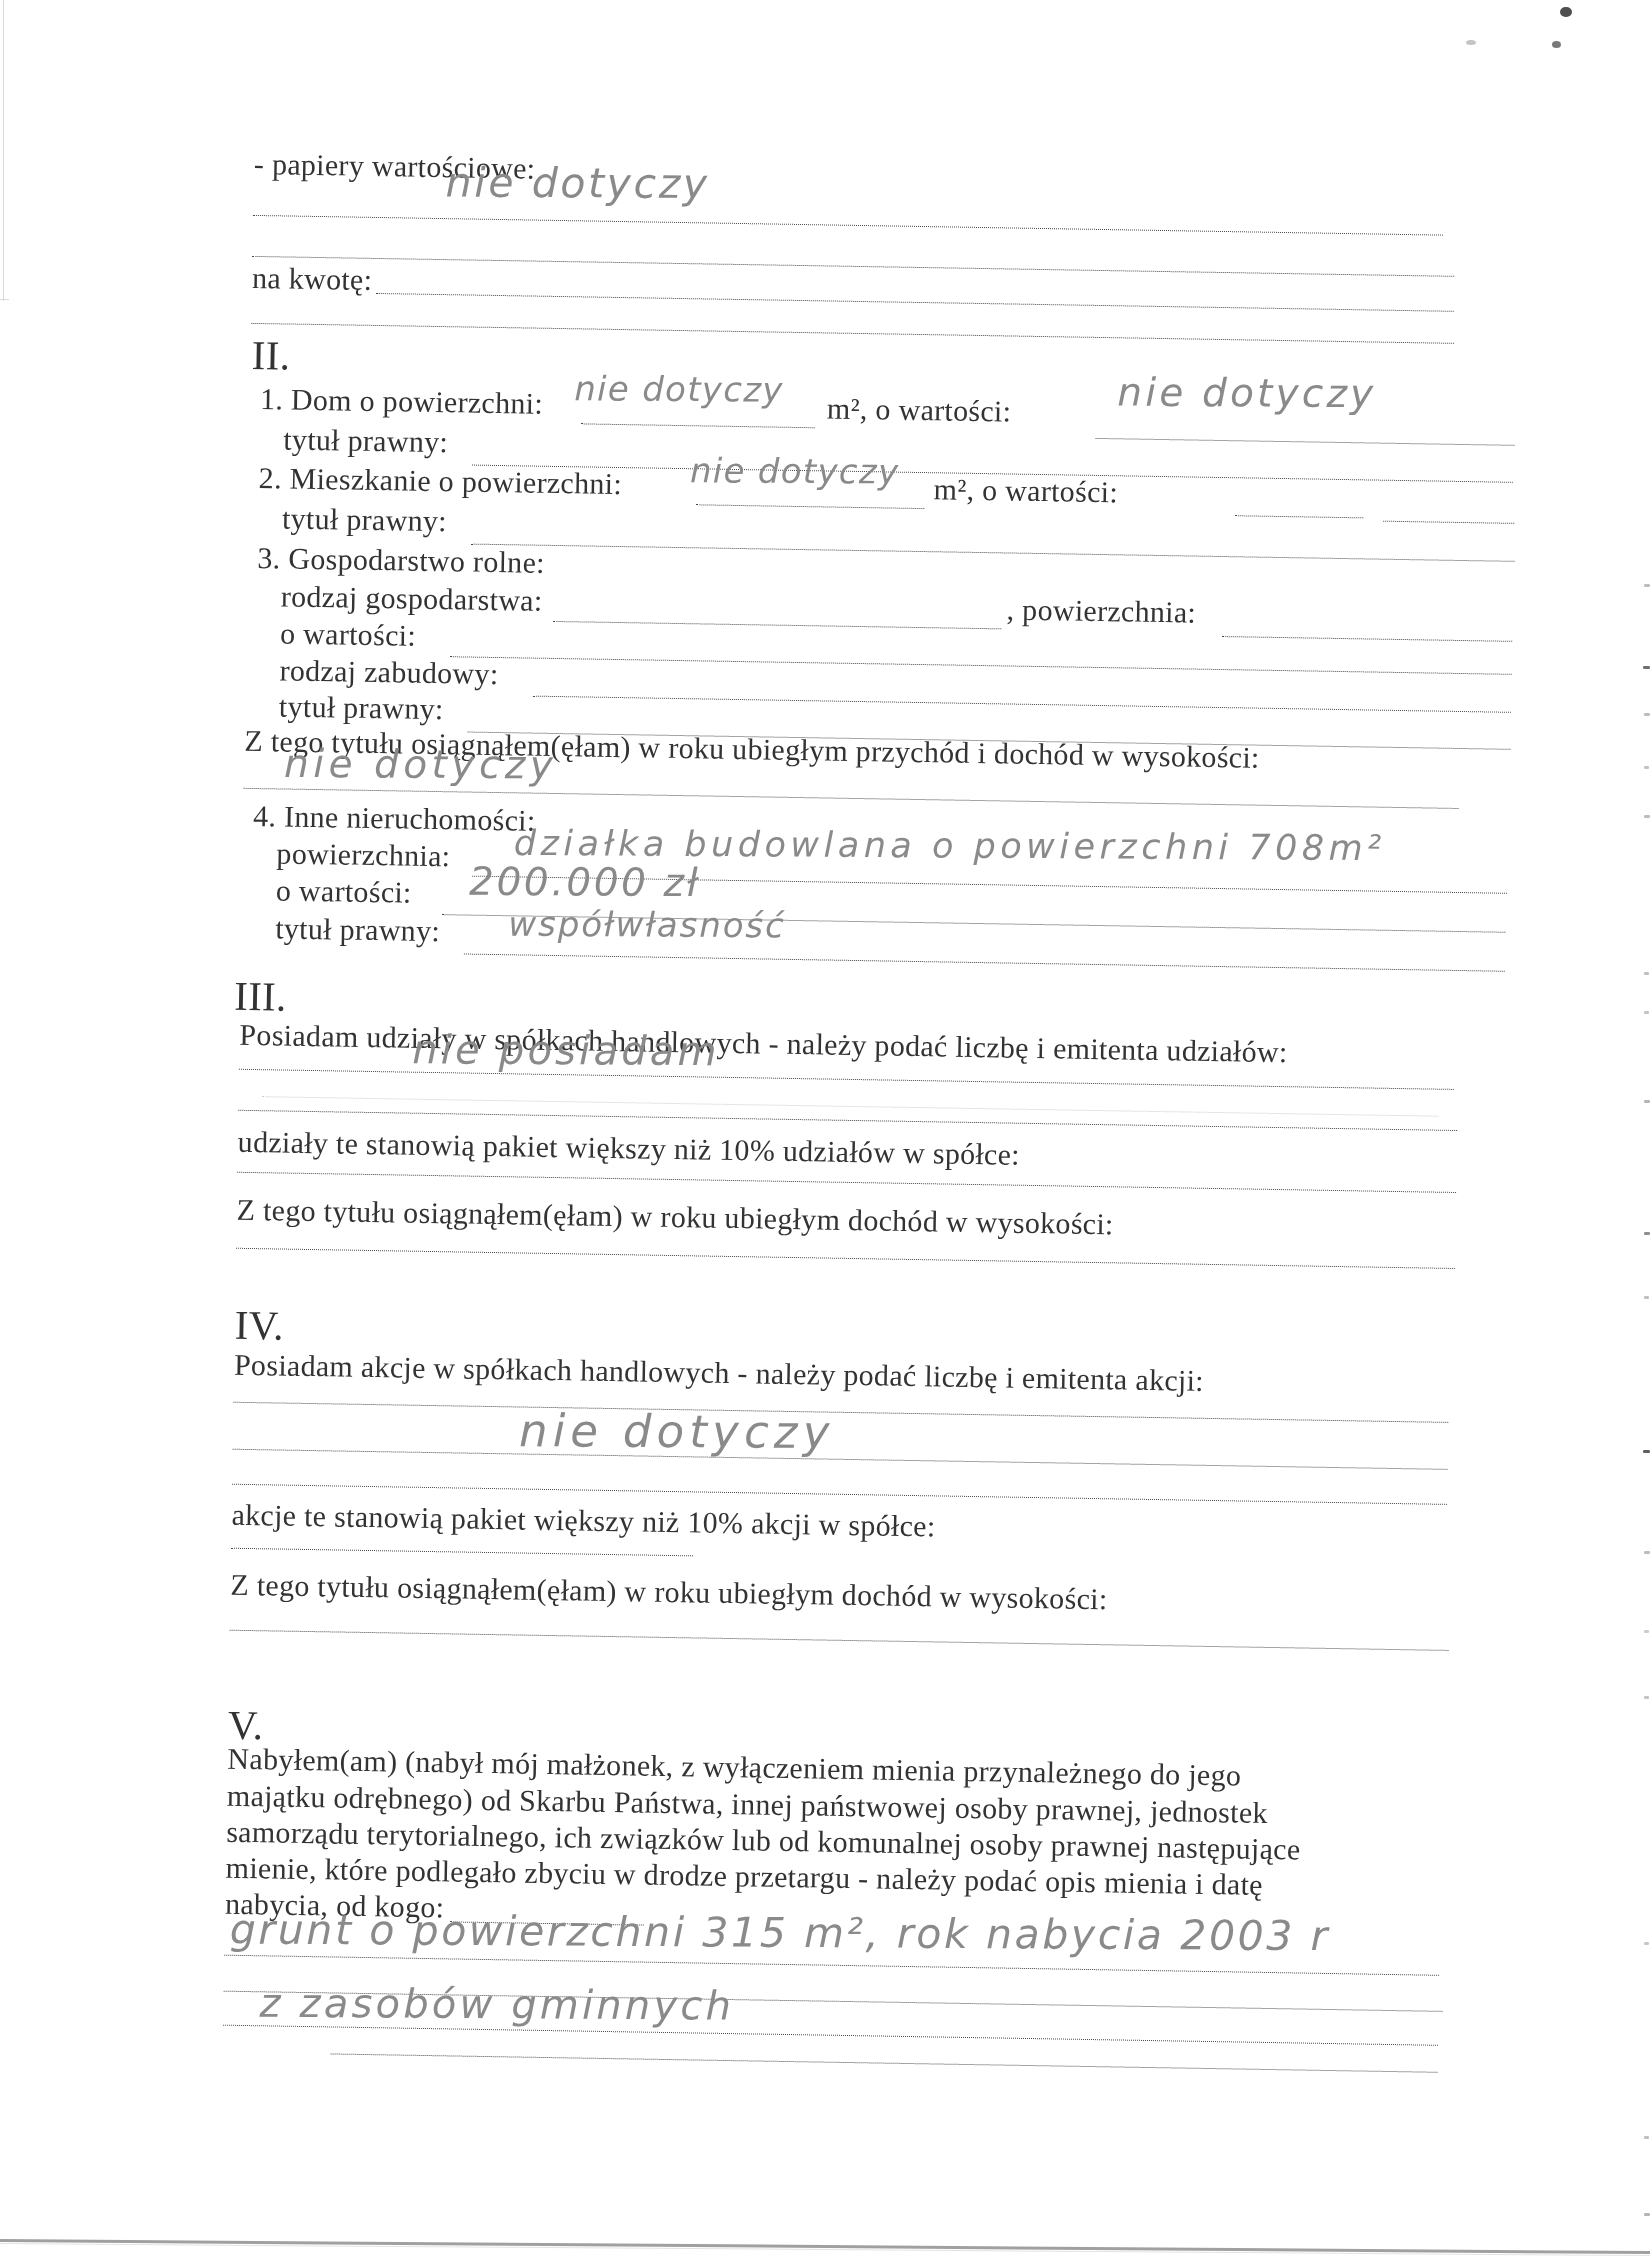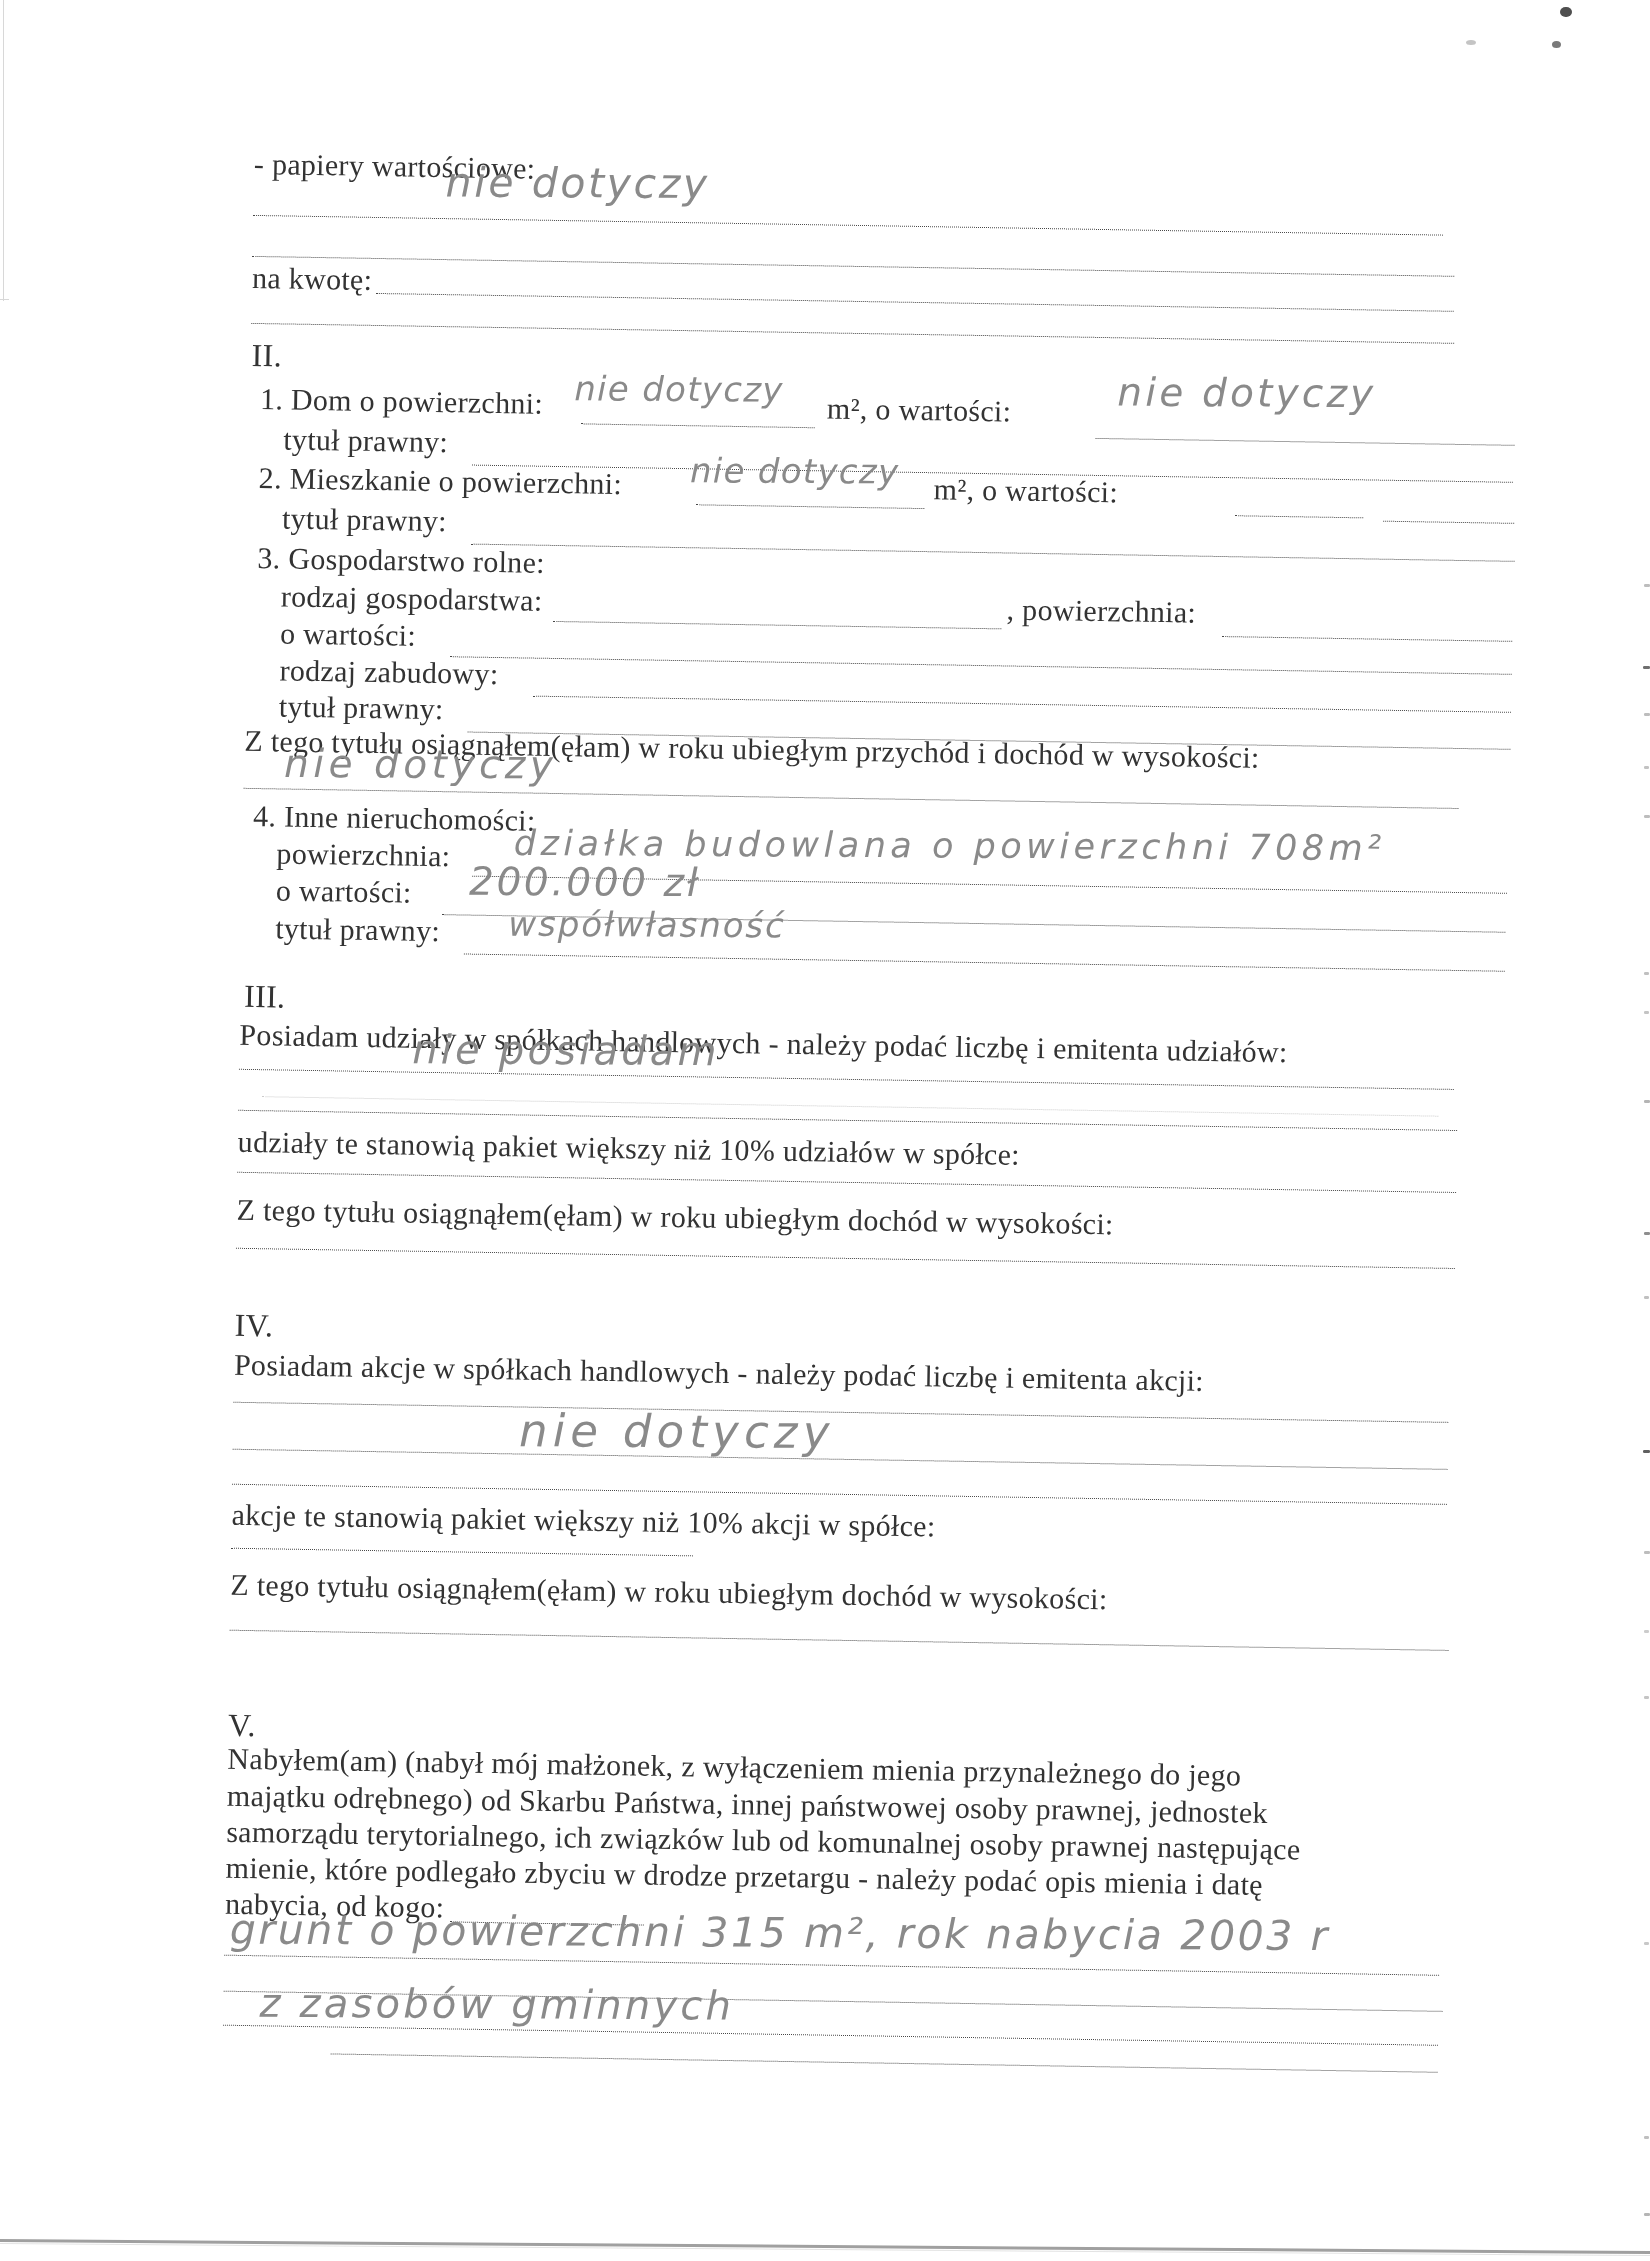--- a/index.html
+++ b/index.html
@@ -13,21 +13,21 @@
     position:absolute;inset:0;
     transform:rotate(0.95deg);
     transform-origin:259px 162px;
     color:#2f2f2f;
   }
   .pt{                       
     position:absolute;white-space:nowrap;
     font-size:30px;line-height:34px;color:#333333;
     letter-spacing:0.3px;
   }
-  .num{font-size:32px;}
+  .num{font-size:41px;}
   .dots{                     
     position:absolute;height:0;
     border-top:1.9px dotted #474747;
   }
   .dots.faint{opacity:0.28;}
   .hw{                       
     position:absolute;white-space:nowrap;
     font-family:"DejaVu Sans", sans-serif;
     font-style:italic;color:#8a8a8a;
     transform:rotate(-0.6deg);
@@ -89,21 +89,21 @@
   <div class="pt" style="left:288px;top:836px">powierzchnia:</div>
   <div class="hw" style="left:525px;top:814px;font-size:35px;letter-spacing:4.5px">działka budowlana o powierzchni 708m²</div>
   <div class="dots" style="left:484px;top:872px;width:1035px"></div>
   <div class="pt" style="left:288px;top:873px">o wartości:</div>
   <div class="hw" style="left:481px;top:854px;font-size:39px;letter-spacing:2.6px">200.000 zł</div>
   <div class="dots" style="left:454px;top:911px;width:1064px"></div>
   <div class="pt" style="left:288px;top:911px">tytuł prawny:</div>
   <div class="hw" style="left:521px;top:898px;font-size:34px;letter-spacing:1.9px">współwłasność</div>
   <div class="dots" style="left:477px;top:950px;width:1041px"></div>
 
-  <div class="pt num" style="left:258px;top:979px">III.</div>
+  <div class="pt num" style="left:248px;top:979px">III.</div>
   <div class="pt" style="left:254px;top:1018px">Posiadam udziały w spółkach handlowych - należy podać liczbę i emitenta udziałów:</div>
   <div class="hw" style="left:427px;top:1022px;font-size:40px;letter-spacing:3.2px">nie posiadam</div>
   <div class="dots" style="left:254px;top:1069px;width:1215px"></div>
   <div class="dots faint" style="left:278px;top:1096px;width:1176px"></div>
   <div class="dots" style="left:254px;top:1110px;width:1219px"></div>
   <div class="pt" style="left:254px;top:1125px">udziały te stanowią pakiet większy niż 10% udziałów w spółce:</div>
   <div class="dots" style="left:254px;top:1172px;width:1219px"></div>
   <div class="pt" style="left:254px;top:1193px">Z tego tytułu osiągnąłem(ęłam) w roku ubiegłym dochód w wysokości:</div>
   <div class="dots" style="left:254px;top:1248px;width:1219px"></div>
 

